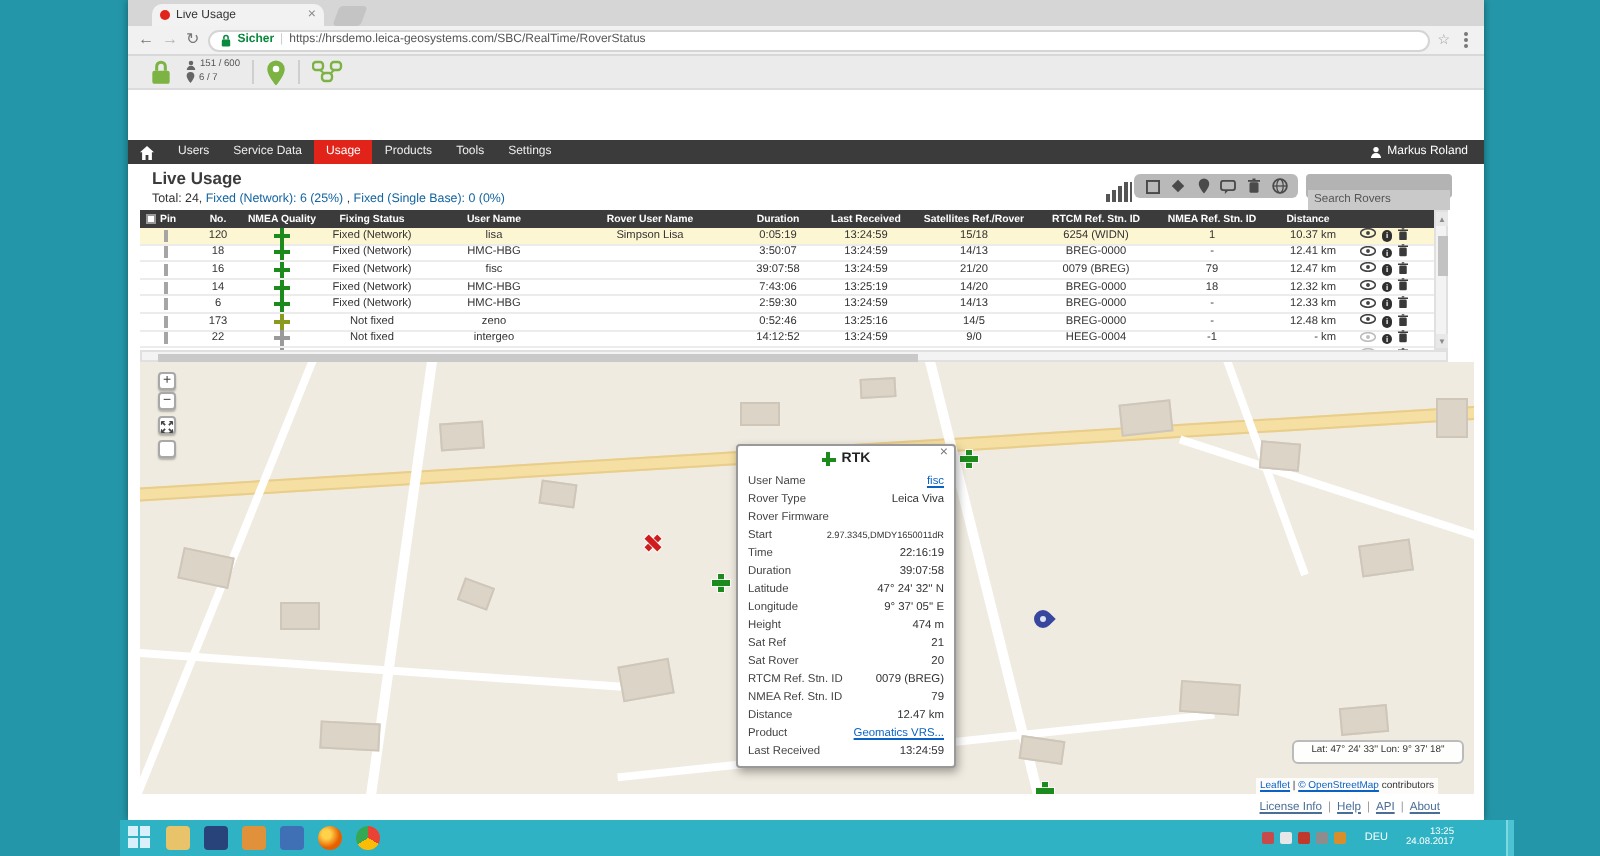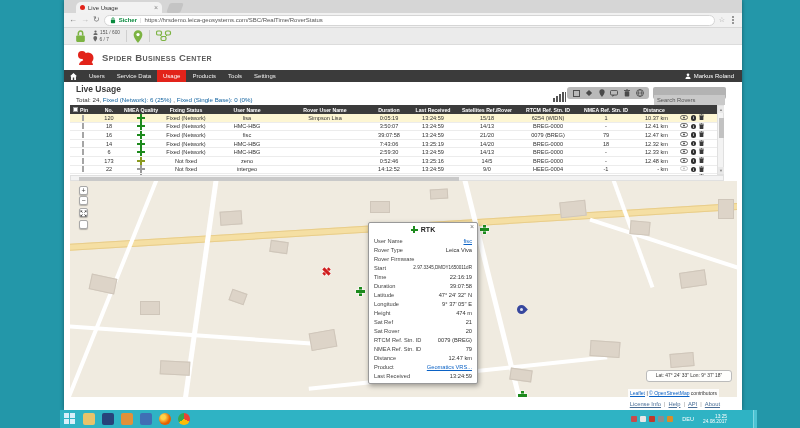--- a/index.html
+++ b/index.html
@@ -226,28 +226,20 @@
         </svg>
       <span class="vdiv"></span>
       <svg width="16" height="12" viewBox="0 0 16 12">
         <rect x="0.5" y="1" width="5" height="4" rx="1.5" fill="none" stroke="#7cb342" stroke-width="1.2"></rect>
         <rect x="9.5" y="1" width="5" height="4" rx="1.5" fill="none" stroke="#7cb342" stroke-width="1.2"></rect>
         <rect x="5" y="6.5" width="5" height="4" rx="1.5" fill="none" stroke="#7cb342" stroke-width="1.2"></rect>
         <path d="M4 5 L6.5 7 M11 5 L9 7" stroke="#7cb342" stroke-width="1"></path>
       </svg>
     </div>
 
-    <div class="brandband">
-      <svg width="20" height="18" viewBox="0 0 20 18">
-        <circle cx="6" cy="6" r="4" fill="#e2231a"></circle>
-        <circle cx="12" cy="9" r="5.5" fill="#e2231a"></circle>
-        <path d="M3 16 a7 5 0 0 1 14 0 Z" fill="#e2231a"></path>
-      </svg>
-      <span class="brandname">Spider Business Center</span>
-    </div>
 
     <div class="navbar">
       <span class="nav-home">
         <svg width="7" height="7" viewBox="0 0 10 10">
             <path d="M5 0 L10 4.5 H8.5 V10 H6 V6.5 H4 V10 H1.5 V4.5 H0 Z" fill="#fff"></path>
           </svg>
       </span>
       <span id="nav-items" style="display:flex;align-items:stretch;">
           <span class="nav-item">Users</span>
           <span class="nav-item">Service Data</span>

